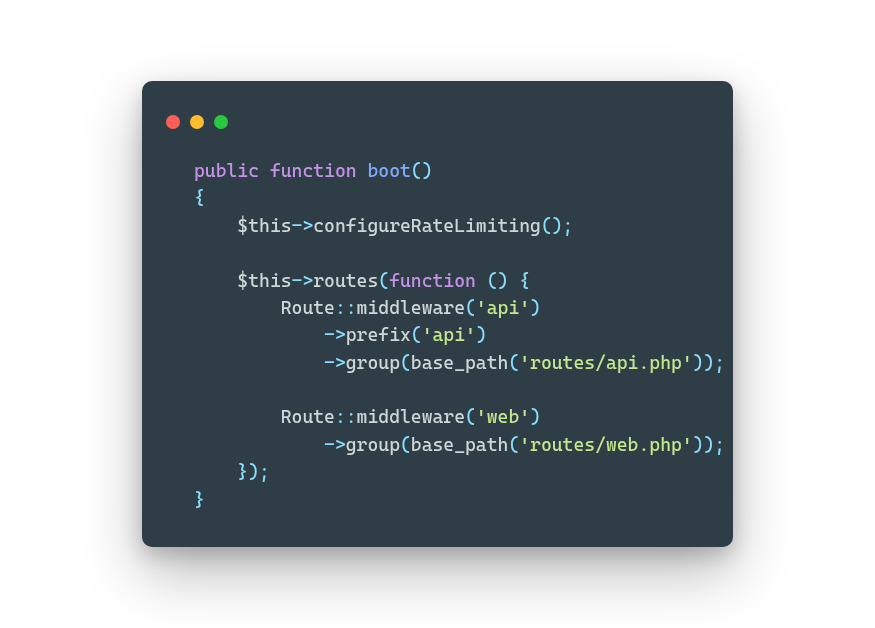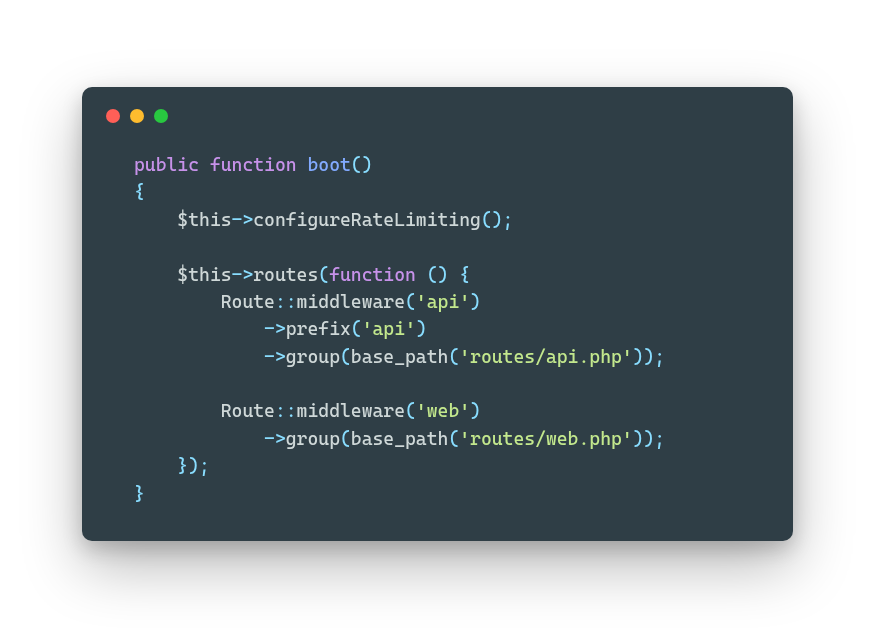--- a/index.html
+++ b/index.html
@@ -10,25 +10,25 @@
     body {
       width: 875px;
       height: 628px;
       background: #ffffff;
       display: flex;
       align-items: center;
       justify-content: center;
       font-family: ui-monospace, "SF Mono", "Cascadia Mono", Menlo, Consolas, monospace;
     }
     .window {
-      width: 711px;
+      width: 591px;
       background: #2f3e46;
       border-radius: 10px;
       box-shadow: 0 25px 60px rgba(0,0,0,0.28), 0 8px 20px rgba(0,0,0,0.18);
-      padding: 22px 28px 34px 28px;
+      padding: 34px 28px 34px 28px;
     }
     .traffic-lights {
       display: flex;
       gap: 10px;
       margin-bottom: 28px;
       margin-left: -4px;
     }
     .dot {
       width: 14px;
       height: 14px;

